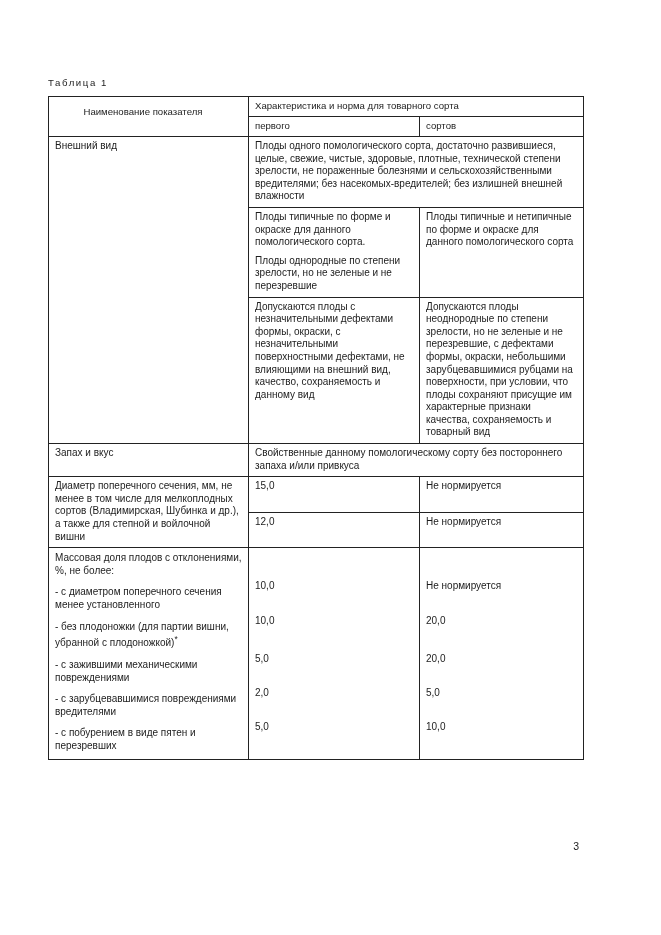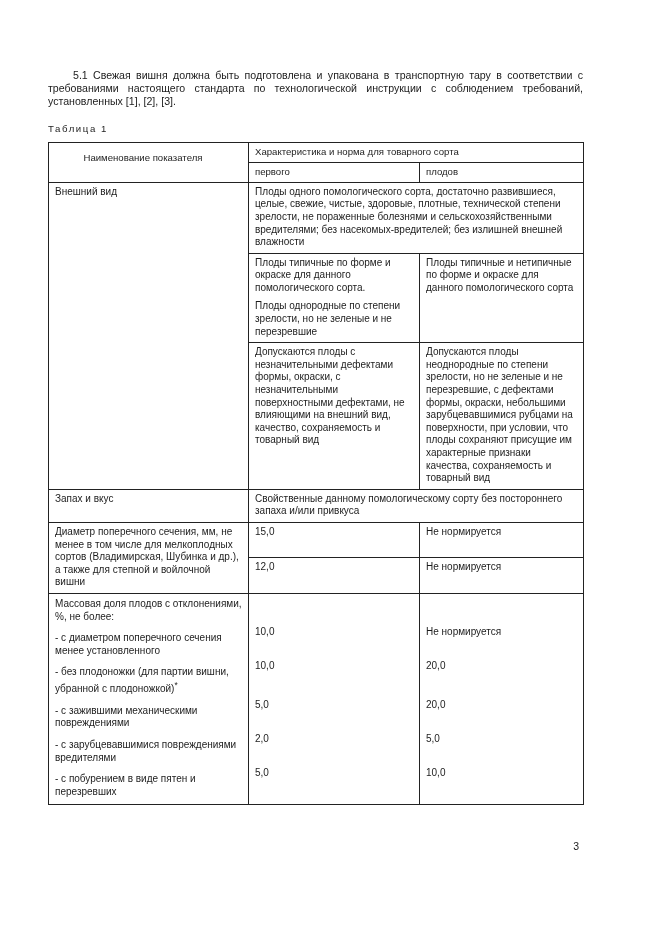--- a/index.html
+++ b/index.html
@@ -80,56 +80,55 @@
     font-size: 10.5px;
   }
 </style>
 </head>
 <body>
 
 <div class="page">
 
 
 
-  <p class="para para-first">5.1 Свежая вишня должна быть подготовлена и упакована в транспортную тару в соответствии с требованиями настоящего стандарта по технологической инструкции с соблюдением требований, установленных [1], [2], [3].</p>
 
   <div class="table-caption">Таблица 1</div>
 
   <table class="gost">
     <colgroup>
       <col style="width:200px">
       <col style="width:171px">
       <col style="width:164px">
     </colgroup>
     <tbody>
 
       <tr>
         <td rowspan="2" class="hdr hdr-double">
           <span class="hdr-ind">Наименование показателя</span>
         </td>
         <td colspan="2" class="hdr">Характеристика и норма для товарного сорта</td>
       </tr>
       <tr>
         <td class="hdr hdr-double">первого</td>
-        <td class="hdr hdr-double">плодов</td>
+        <td class="hdr hdr-double">сортов</td>
       </tr>
 
       <tr>
         <td rowspan="3">Внешний вид</td>
         <td colspan="2" class="cell-just">Плоды одного помологического сорта, достаточно развившиеся, целые, свежие, чистые, здоровые, плотные, технической степени зрелости, не пораженные болезнями и сельскохозяйственными вредителями; без насекомых-вредителей; без излишней внешней влажности</td>
       </tr>
       <tr>
         <td class="cell-just">
           <div>Плоды типичные по форме и окраске для данного помологического сорта.</div>
           <div class="p2">Плоды однородные по степени зрелости, но не зеленые и не перезревшие</div>
         </td>
         <td class="cell-just">Плоды типичные и нетипичные по форме и окраске для данного помологического сорта</td>
       </tr>
       <tr>
-        <td class="cell-just">Допускаются плоды с незначительными дефектами формы, окраски, с незначительными поверхностными дефектами, не влияющими на внешний вид, качество, сохраняемость и товарный вид</td>
+        <td class="cell-just">Допускаются плоды с незначительными дефектами формы, окраски, с незначительными поверхностными дефектами, не влияющими на внешний вид, качество, сохраняемость и данному вид</td>
         <td class="cell-just">Допускаются плоды неоднородные по степени зрелости, но не зеленые и не перезревшие, с дефектами формы, окраски, небольшими зарубцевавшимися рубцами на поверхности, при условии, что плоды сохраняют присущие им характерные признаки качества, сохраняемость и товарный вид</td>
       </tr>
 
       <tr>
         <td>Запах и вкус</td>
         <td colspan="2" class="cell-just">Свойственные данному помологическому сорту без постороннего запаха и/или привкуса</td>
       </tr>
 
       <tr>
         <td rowspan="2" class="cell-just">Диаметр поперечного сечения, мм, не менее в том числе для мелкоплодных сортов (Владимирская, Шубинка и др.), а также для степной и войлочной вишни</td>

